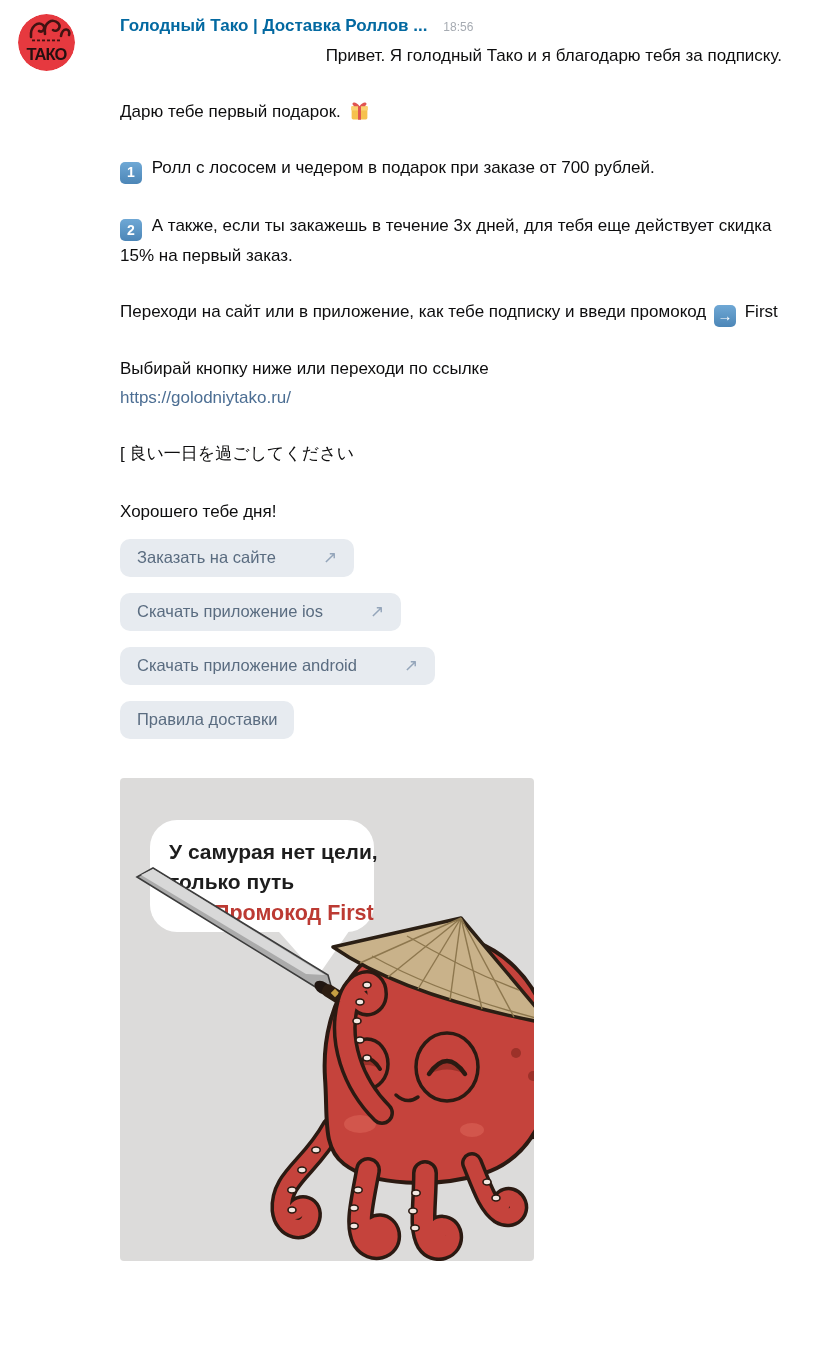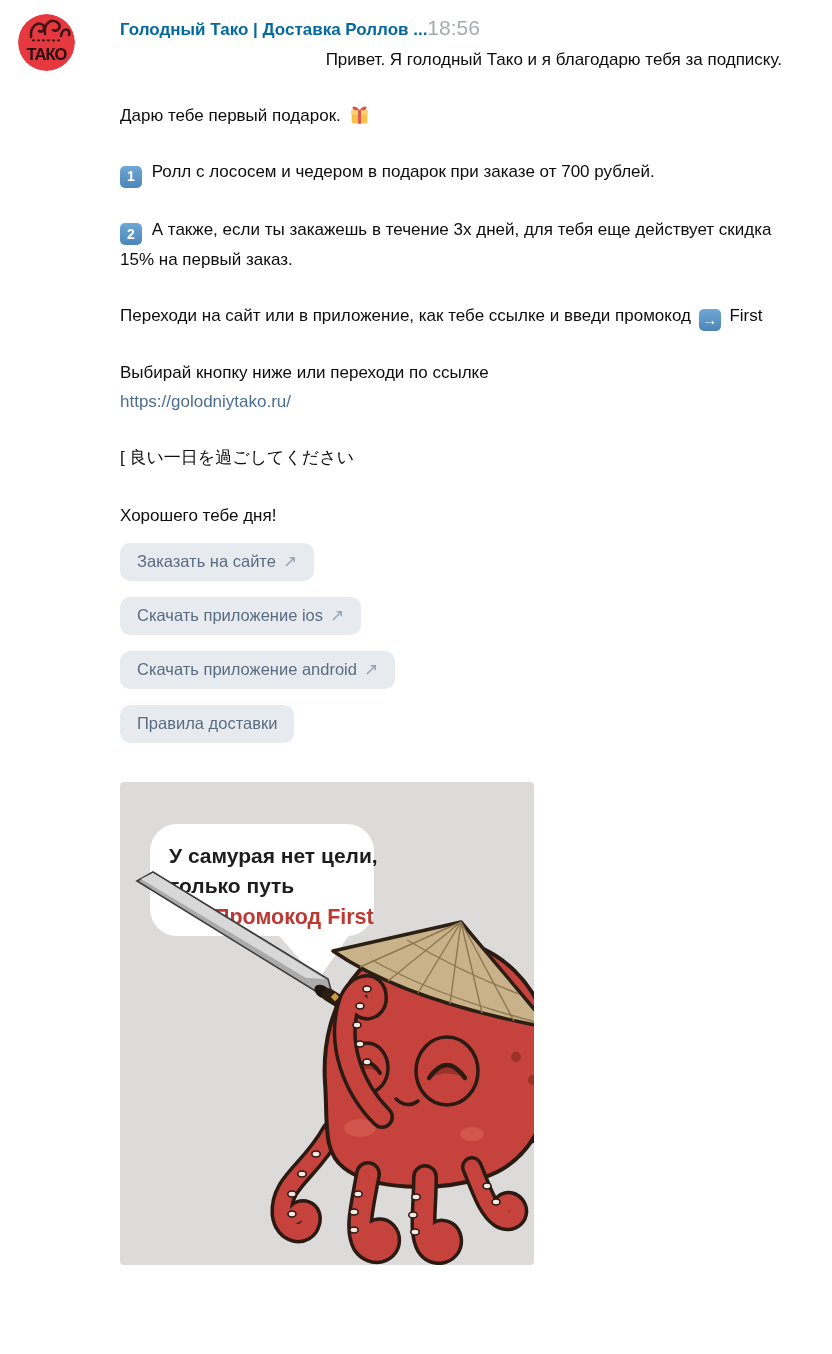--- a/index.html
+++ b/index.html
@@ -15,41 +15,41 @@
     position:absolute; left:18px; top:14px;
     width:57px; height:57px; border-radius:50%;
     overflow:hidden; cursor:pointer;
   }
   .content { margin-left:120px; padding-top:16px; width:662px; }
   .header-row { display:flex; align-items:baseline; margin-bottom:5px; }
   .sender {
     font-size:17px; font-weight:bold; color:#0369a1; cursor:pointer;
     white-space:nowrap;
   }
-  .time { font-size:21px; color:#a6abb2; margin-left:0; }
+  .time { font-size:12px; color:#a6abb2; margin-left:16px; }
   .para { font-size:17px; line-height:29px; margin:0 0 27px 0; }
   .para:first-of-type { margin-top:0;text-align:right; }
   .para-last { margin-bottom:13px; }
   .link { color:#4c6e93; text-decoration:none; cursor:pointer; }
   .keycap {
     display:inline-flex; width:22px; height:22px; border-radius:5px;
     background:linear-gradient(180deg,#6fa8d5,#4c86b7);
     color:#fff; font-weight:bold; font-size:14px;
     align-items:center; justify-content:center;
     vertical-align:-4px; margin-right:5px;
   }
   .keycap-arrow { font-size:15px; margin-left:3px; margin-right:4px; }
   .gift-icon { display:inline-block; width:21px; height:21px; vertical-align:-4px; margin-left:3px; }
   .buttons { margin-top:0; }
   .vk-btn {
     display:flex; align-items:center; width:fit-content;
     background:#e7ebf0; border:none; border-radius:10px;
     padding:0 17px; height:38px; margin-bottom:16px;
     font-family:"Liberation Sans", sans-serif;
-    font-size:16.5px; color:#5a6c80; cursor:pointer;
+    font-size:16.5px; color:#5a6c80; cursor:pointer;gap:40px;
   }
   .vk-btn .arrow { color:#94a5ba; font-size:17px; margin-left:7px; }
   .sticker {
     margin-top:39px; width:414px; height:483px;
     border-radius:4px; overflow:hidden; cursor:pointer;
   }
 </style>
 </head>
 <body>
 
@@ -101,21 +101,21 @@
       <span class="keycap">1</span>
       <span>Ролл с лососем и чедером в подарок при заказе от 700 рублей.</span>
     </p>
 
     <p class="para">
       <span class="keycap">2</span>
       <span>А также, если ты закажешь в течение 3х дней, для тебя еще действует скидка 15% на первый заказ.</span>
     </p>
 
     <p class="para">
-      <span>Переходи на сайт или в приложение, как тебе ссылке и введи промокод</span>
+      <span>Переходи на сайт или в приложение, как тебе подписку и введи промокод</span>
       <span class="keycap keycap-arrow">→</span>
       <span>First</span>
     </p>
 
     <p class="para">
       <span>Выбирай кнопку ниже или переходи по ссылке</span><br>
       <a class="link">https://golodniytako.ru/</a>
     </p>
 
     <p class="para para-last">

